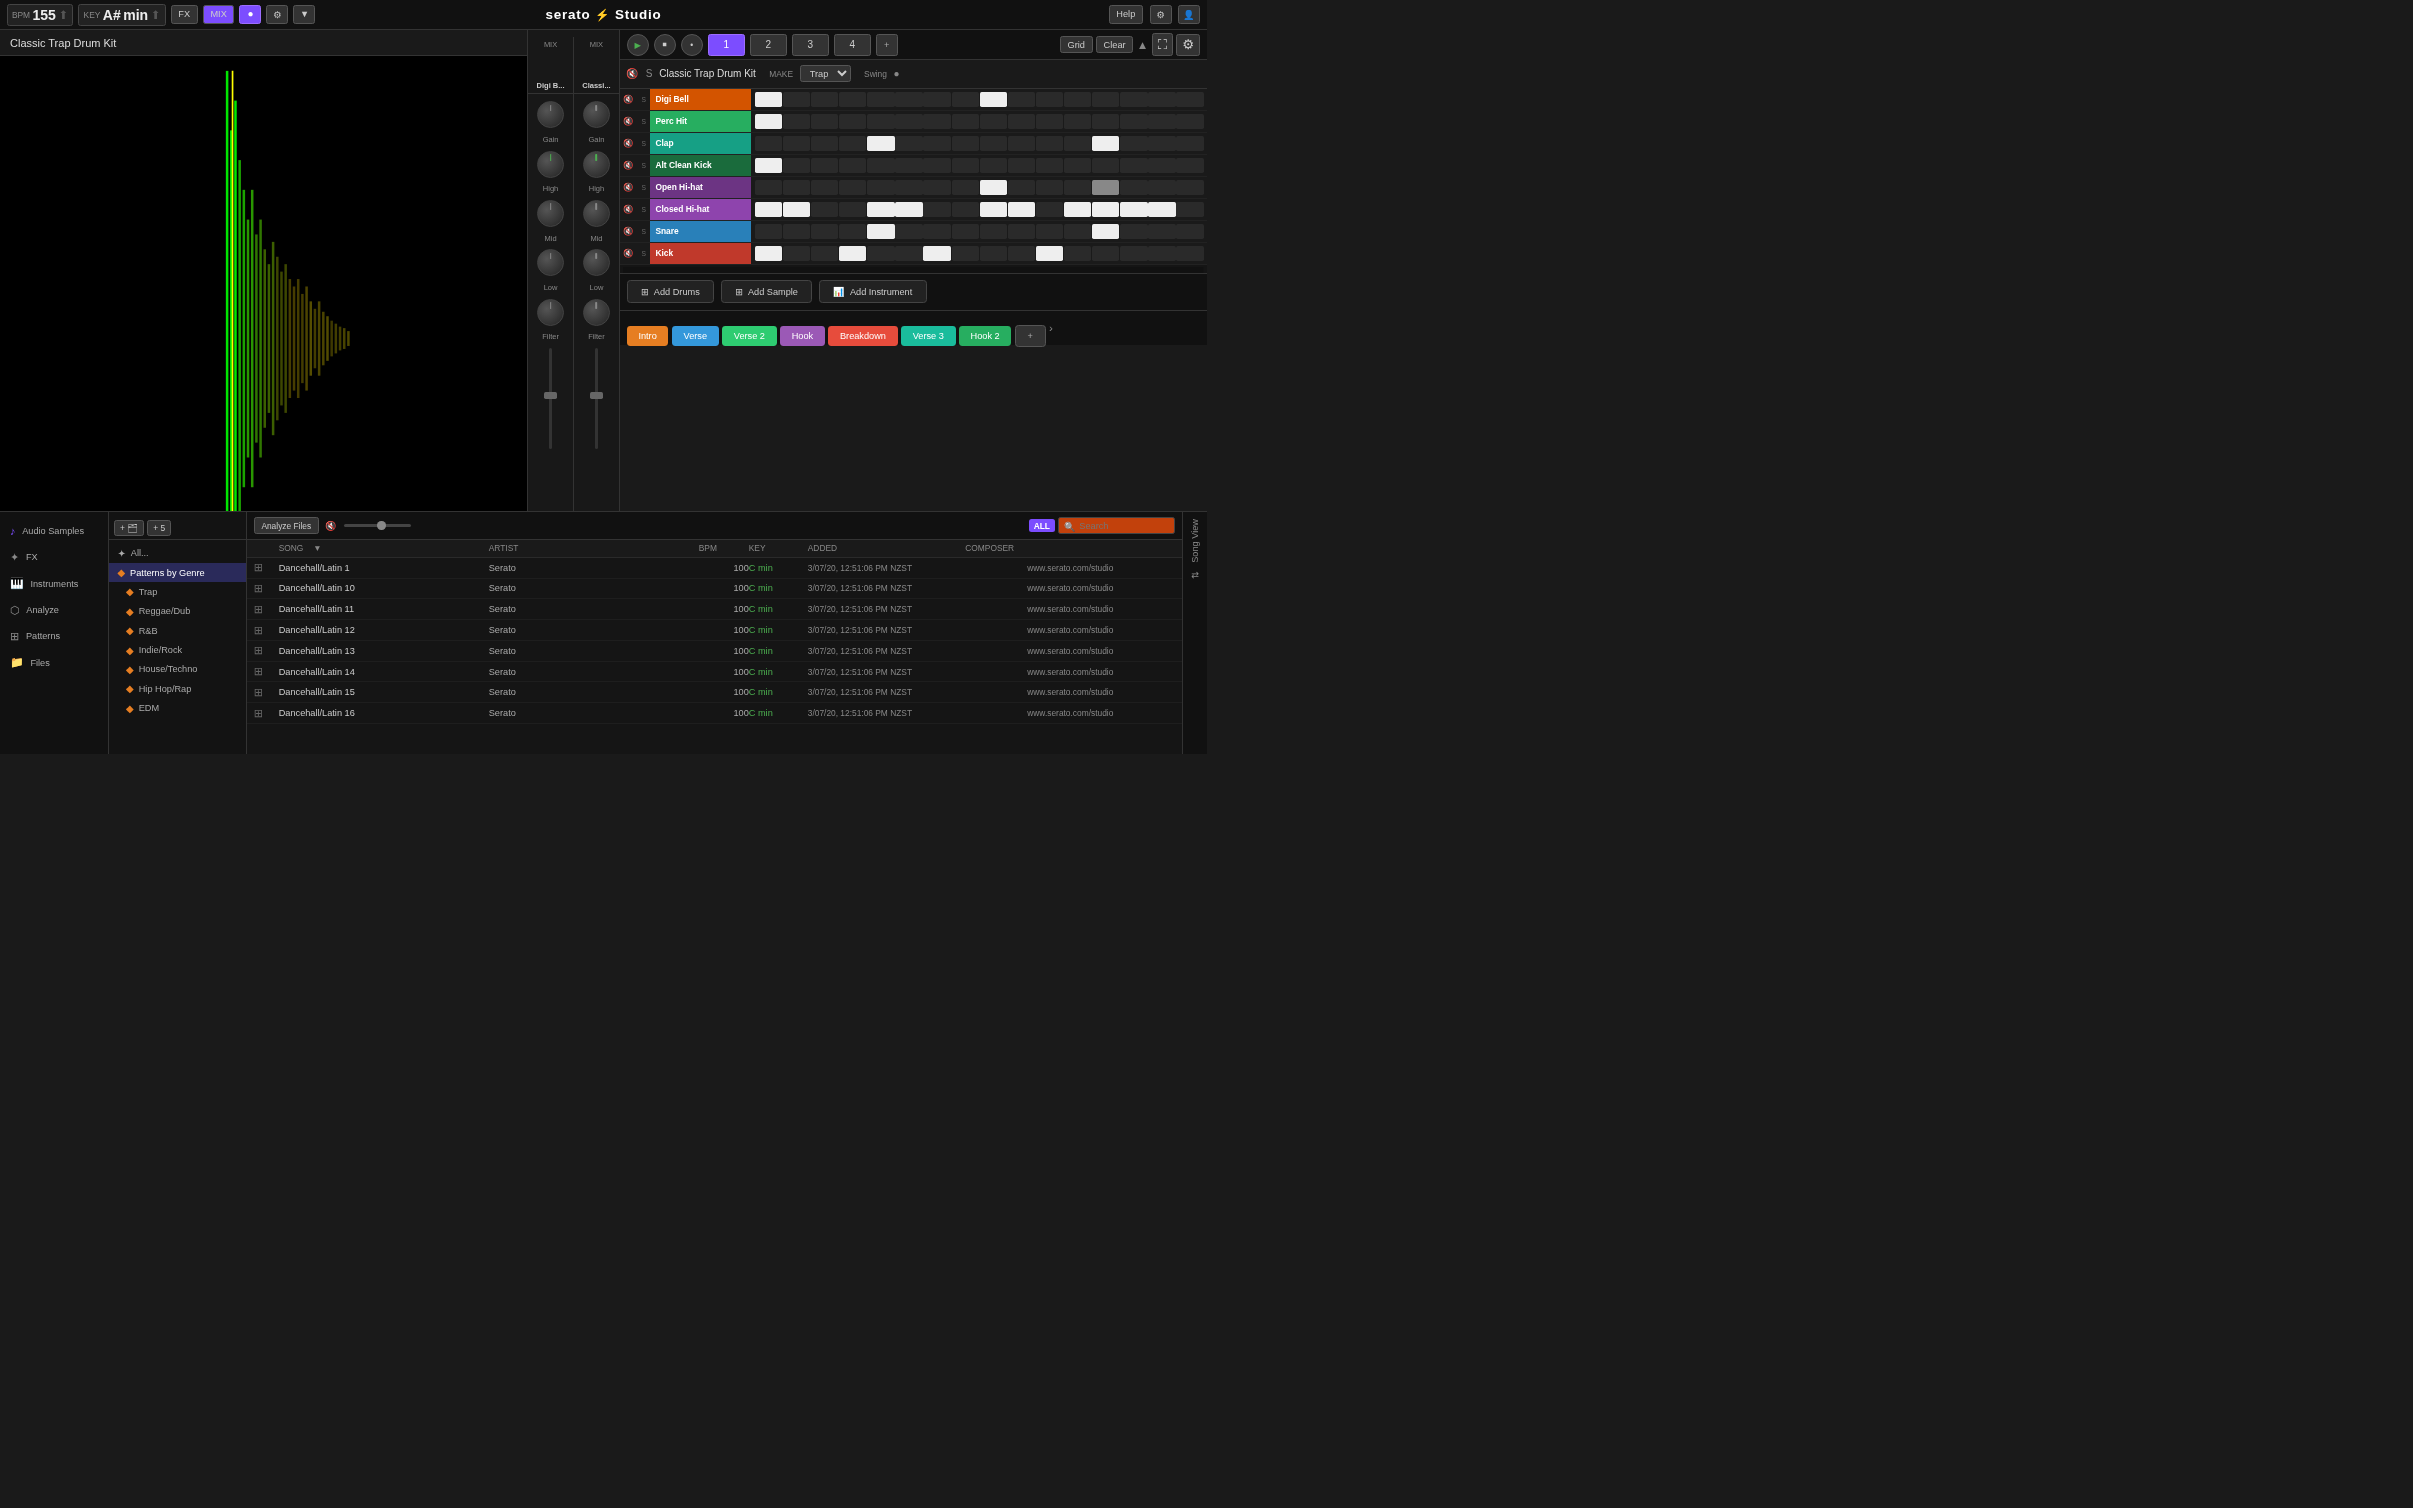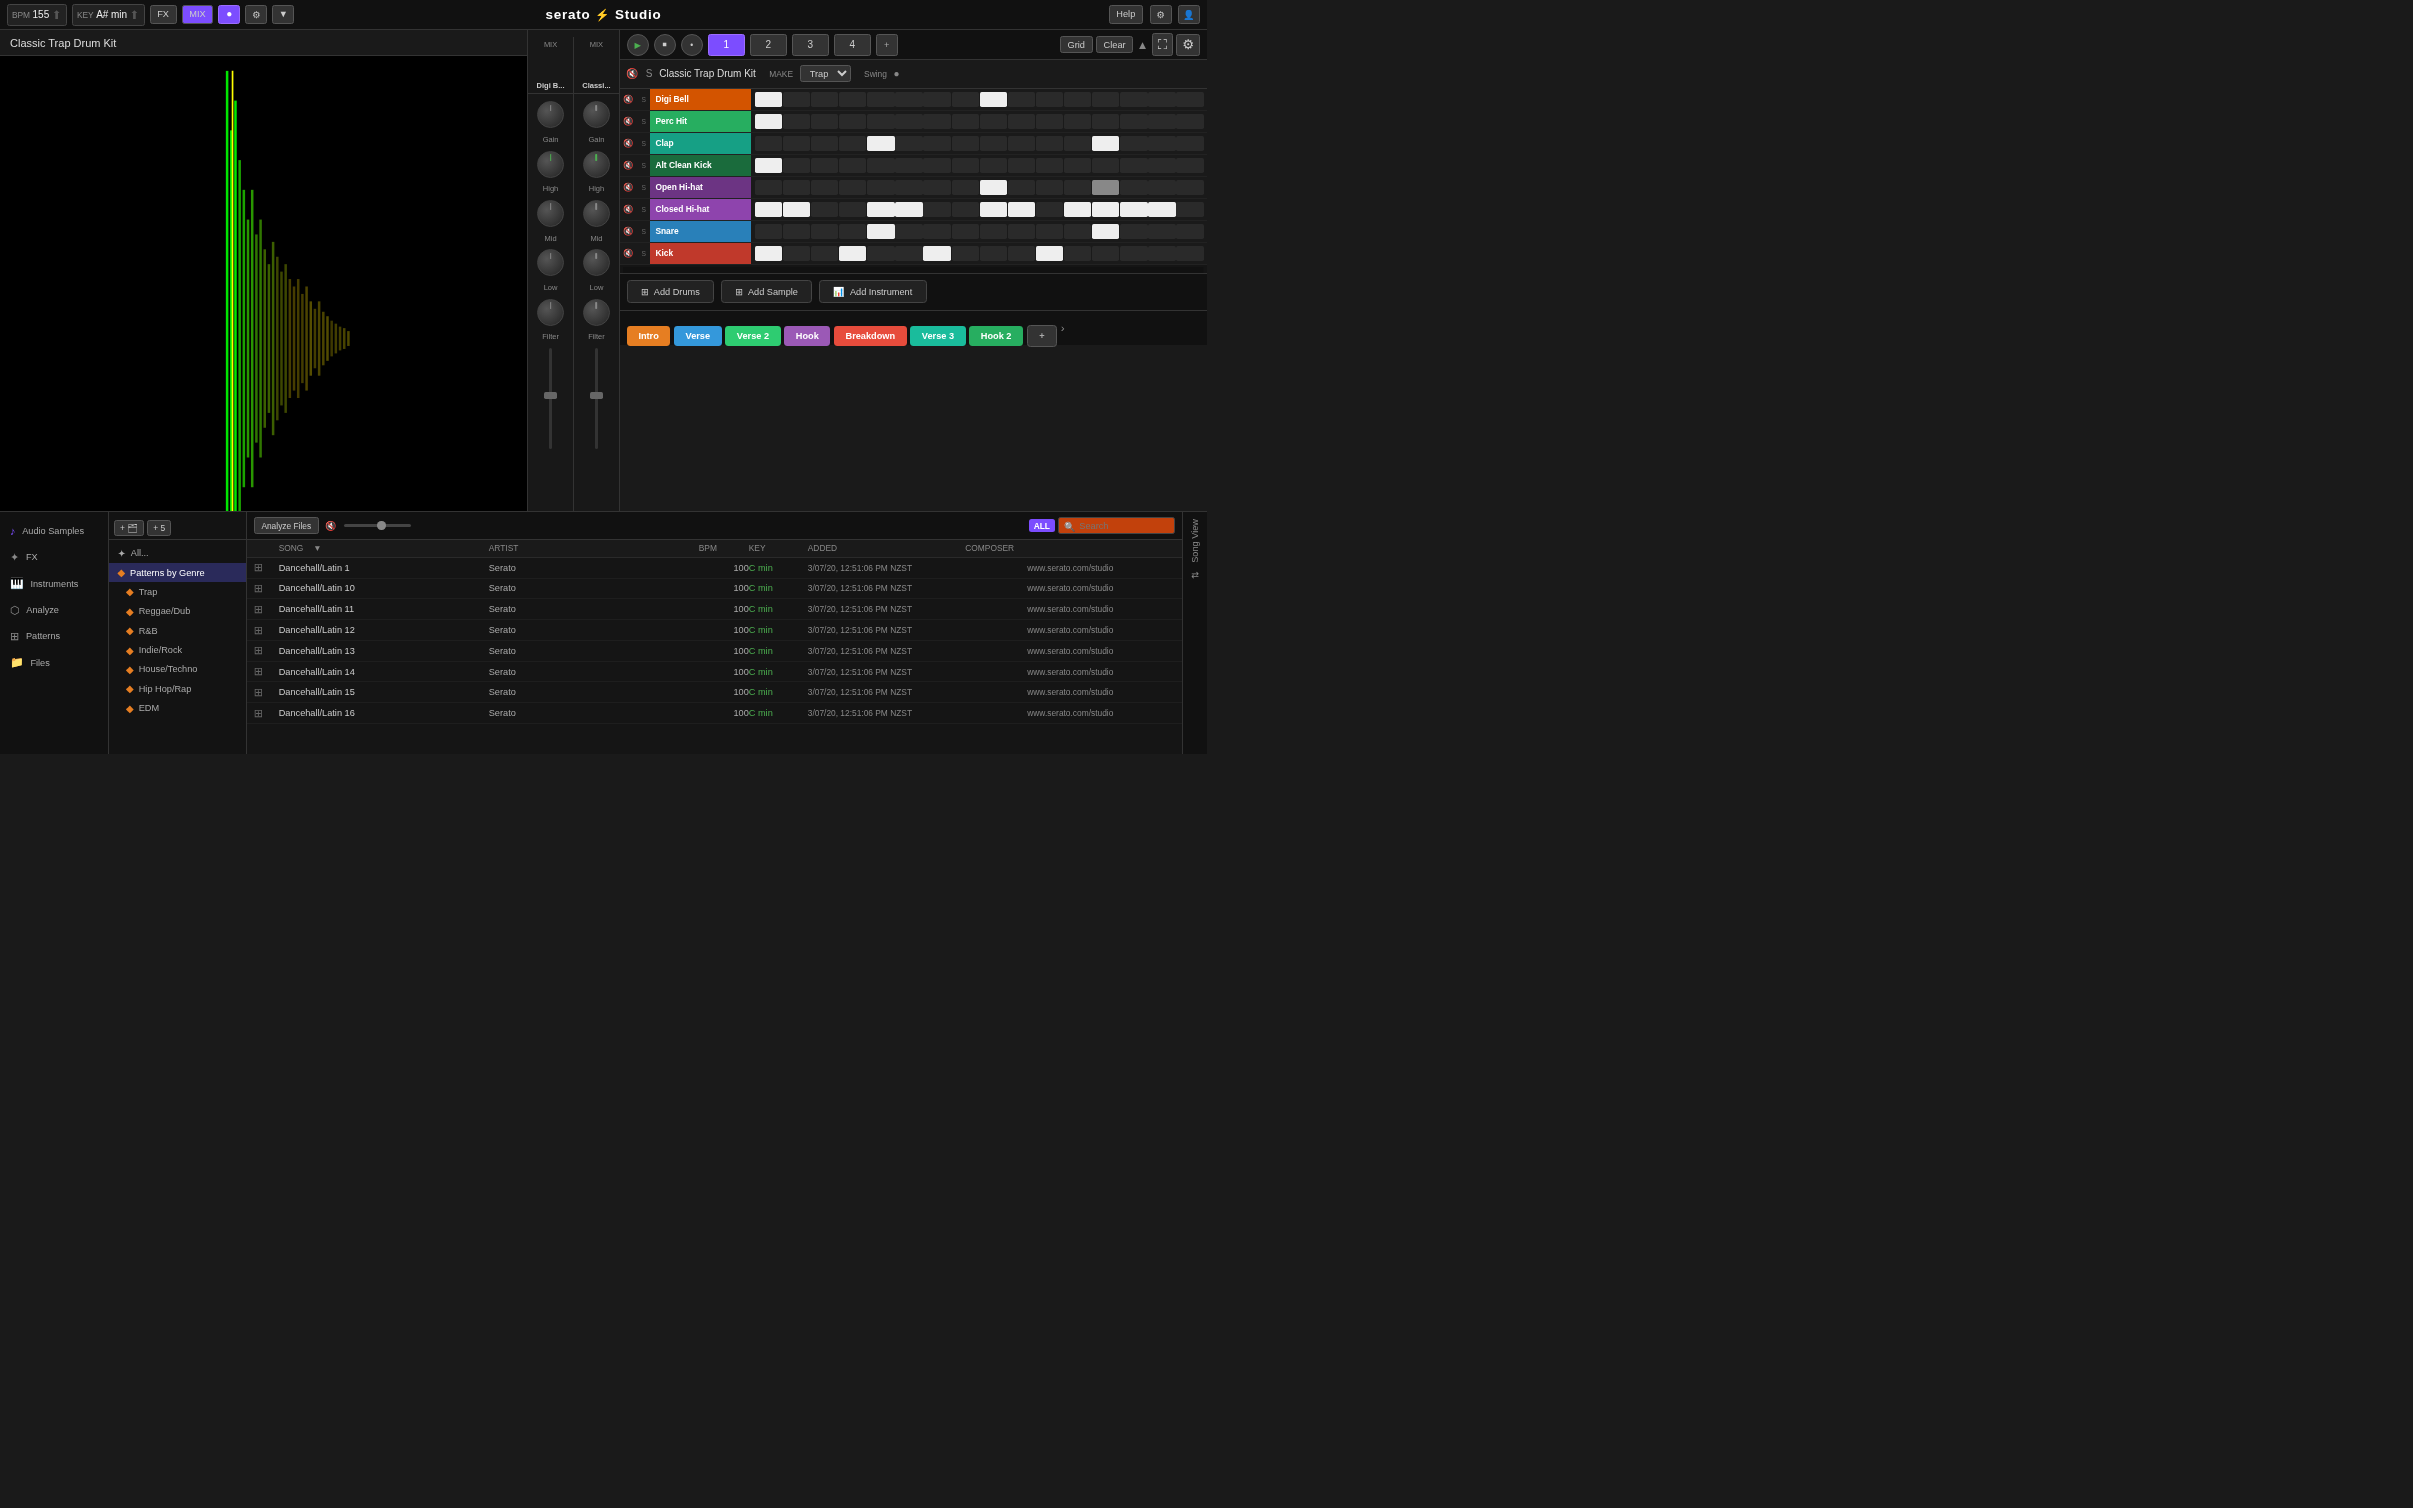--- a/index.html
+++ b/index.html
@@ -32,23 +32,23 @@
       border: 0.8px solid #444;
       border-radius: 2.5px;
       padding: 1.7px 4.2px;
       height: 22px;
     }
     .top-bar-label {
       font-size: 8.4px;
       color: #888;
     }
     .top-bar-value {
-      font-size: 10px;
+      font-size: 14px;
       color: #eee;
-      font-weight: normal;
+      font-weight: bold;
     }
     .top-bar-btn {
       background: #333;
       border: 0.8px solid #555;
       border-radius: 2.5px;
       color: #ccc;
       padding: 1.7px 6.7px;
       cursor: pointer;
       font-size: 9.2px;
       height: 18.4px;
@@ -489,21 +489,21 @@
       border-top: 1.7px solid #333;
       gap: 3.4px;
       height: 35px;
     }
     .arr-btn {
       padding: 5px 11.7px;
       border-radius: 3.4px;
       border: none;
       cursor: pointer;
       font-size: 9.2px;
-      font-weight: bold;
+      font-weight: normal;
       color: #fff;
       margin-top: 17px;
     }
     .arr-btn.intro { background: #e67e22; }
     .arr-btn.verse { background: #3498db; }
     .arr-btn.verse2 { background: #2ecc71; }
     .arr-btn.hook { background: #9b59b6; }
     .arr-btn.breakdown { background: #e74c3c; }
     .arr-btn.verse3 { background: #1abc9c; }
     .arr-btn.hook2 { background: #27ae60; }

